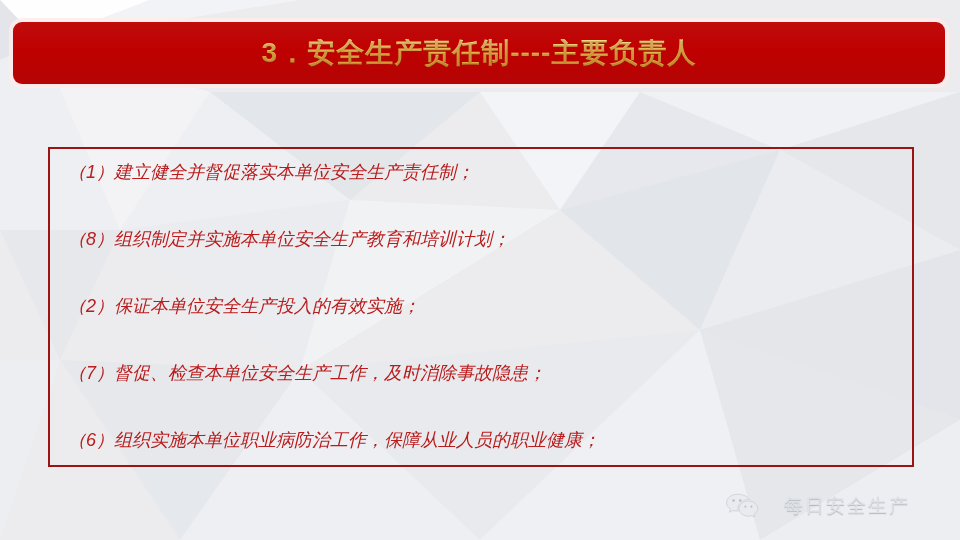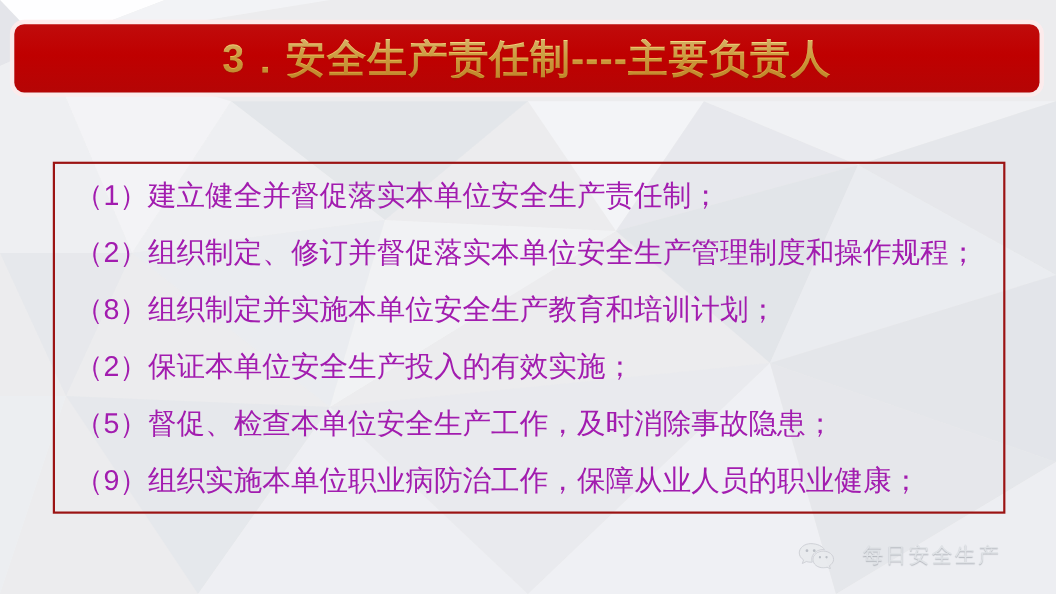--- a/index.html
+++ b/index.html
@@ -39,21 +39,21 @@
     background: linear-gradient(180deg, #c00c0c 0%, #bf0000 45%, #b50505 100%);
     box-shadow: 0 0 0 4px rgba(255, 235, 235, 0.85),
                 0 1px 3px rgba(0, 0, 0, 0.10);
     z-index: 3;
     display: flex;
     align-items: center;
     justify-content: center;
   }
 
   #title-text {
-    font-size: 36px;
+    font-size: 28px;
     font-weight: bold;
     letter-spacing: 1px;
     line-height: 1;
     background: linear-gradient(180deg, #f6dd8a 0%, #e8bc52 48%, #d8a23a 100%);
     -webkit-background-clip: text;
     background-clip: text;
     color: #e5b84c;
     -webkit-text-fill-color: transparent;
     white-space: nowrap;
     text-shadow: 0 1px 0 rgba(120, 50, 0, 0.25);
@@ -69,25 +69,26 @@
     border: 2px solid #9b1313;
     background: rgba(255, 255, 255, 0.04);
     z-index: 2;
     padding: 14px 20px 14px 18px;
     display: flex;
     flex-direction: column;
     justify-content: space-between;
   }
 
   .clause {
-    font-size: 26px;
-    color: #a21caf;
+    font-size: 18px;
+    color: #b91c1c;
     line-height: 1.1;
     white-space: nowrap;
     font-family: "Liberation Sans", "DejaVu Sans", sans-serif;
+    font-style: italic;
   }
 
   
   #watermark {
     position: absolute;
     right: 50px;
     bottom: 20px;
     height: 30px;
     display: flex;
     align-items: center;
@@ -139,25 +140,24 @@
     <polygon points="0,60 40,42 120,230 0,230" fill="#f0f1f3" opacity="0.7"></polygon>
     <polygon points="40,42 210,92 120,230" fill="#f5f6f8" opacity="0.75"></polygon>
   </svg>
 
   <div id="title-banner">
     <div id="title-text">3．安全生产责任制----主要负责人</div>
   </div>
 
   <div id="content-box">
     <div class="clause">（1）建立健全并督促落实本单位安全生产责任制；</div>
-    <div class="clause">（2）组织制定、修订并督促落实本单位安全生产管理制度和操作规程；</div>
     <div class="clause">（8）组织制定并实施本单位安全生产教育和培训计划；</div>
     <div class="clause">（2）保证本单位安全生产投入的有效实施；</div>
-    <div class="clause">（5）督促、检查本单位安全生产工作，及时消除事故隐患；</div>
-    <div class="clause">（9）组织实施本单位职业病防治工作，保障从业人员的职业健康；</div>
+    <div class="clause">（7）督促、检查本单位安全生产工作，及时消除事故隐患；</div>
+    <div class="clause">（6）组织实施本单位职业病防治工作，保障从业人员的职业健康；</div>
   </div>
 
   <div id="watermark">
     <svg id="wechat-icon" width="34" height="24" viewBox="0 0 34 24">
       <g fill="#e9ebee" stroke="#c9ccd2" stroke-width="0.8">
         <path d="M12.2 1.2C6.3 1.2 1.6 5.0 1.6 9.6c0 2.6 1.5 4.9 3.9 6.4
                  l-1.1 3.3 3.6-1.8c1.3 .4 2.7 .6 4.2 .6 .4 0 .8 0 1.2-.05
                  -.3-.8-.45-1.7-.45-2.6 0-4.9 4.6-8.8 10.4-8.8 .35 0 .7 .02 1.05 .05
                  C23.2 3.9 18.3 1.2 12.2 1.2z"></path>
         <path d="M23.4 8.0c-5.2 0-9.4 3.4-9.4 7.6 0 4.2 4.2 7.6 9.4 7.6

